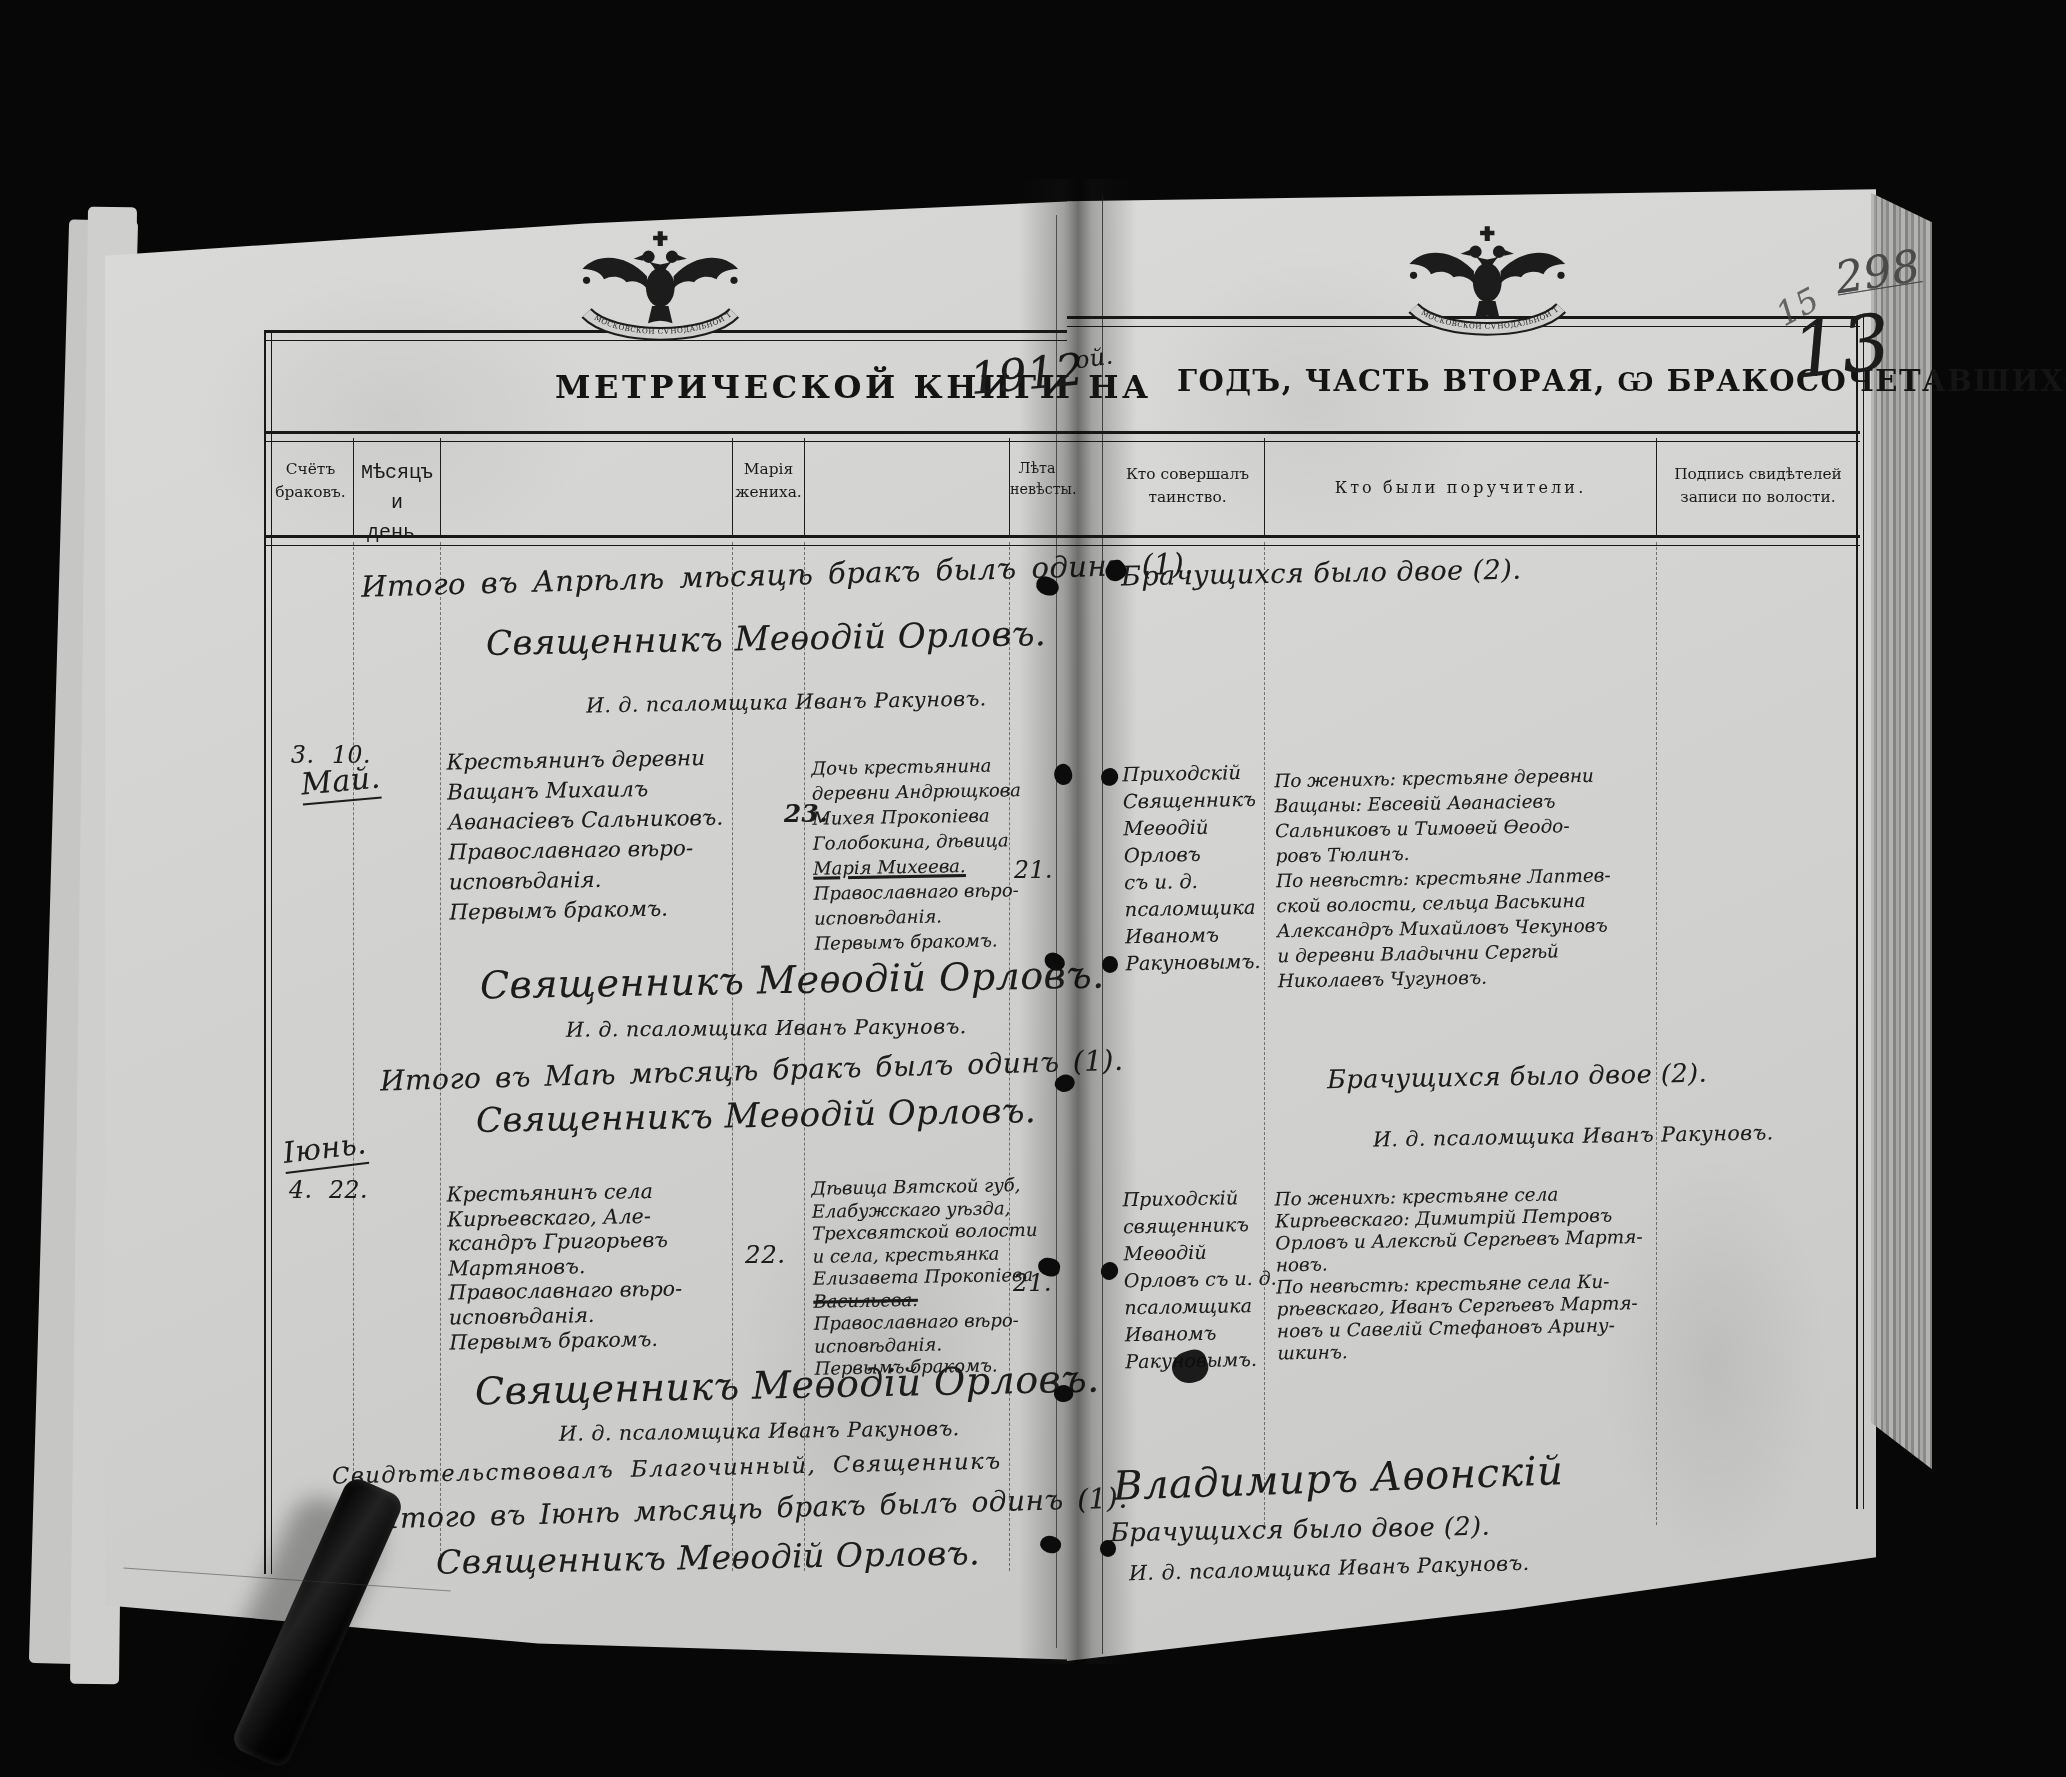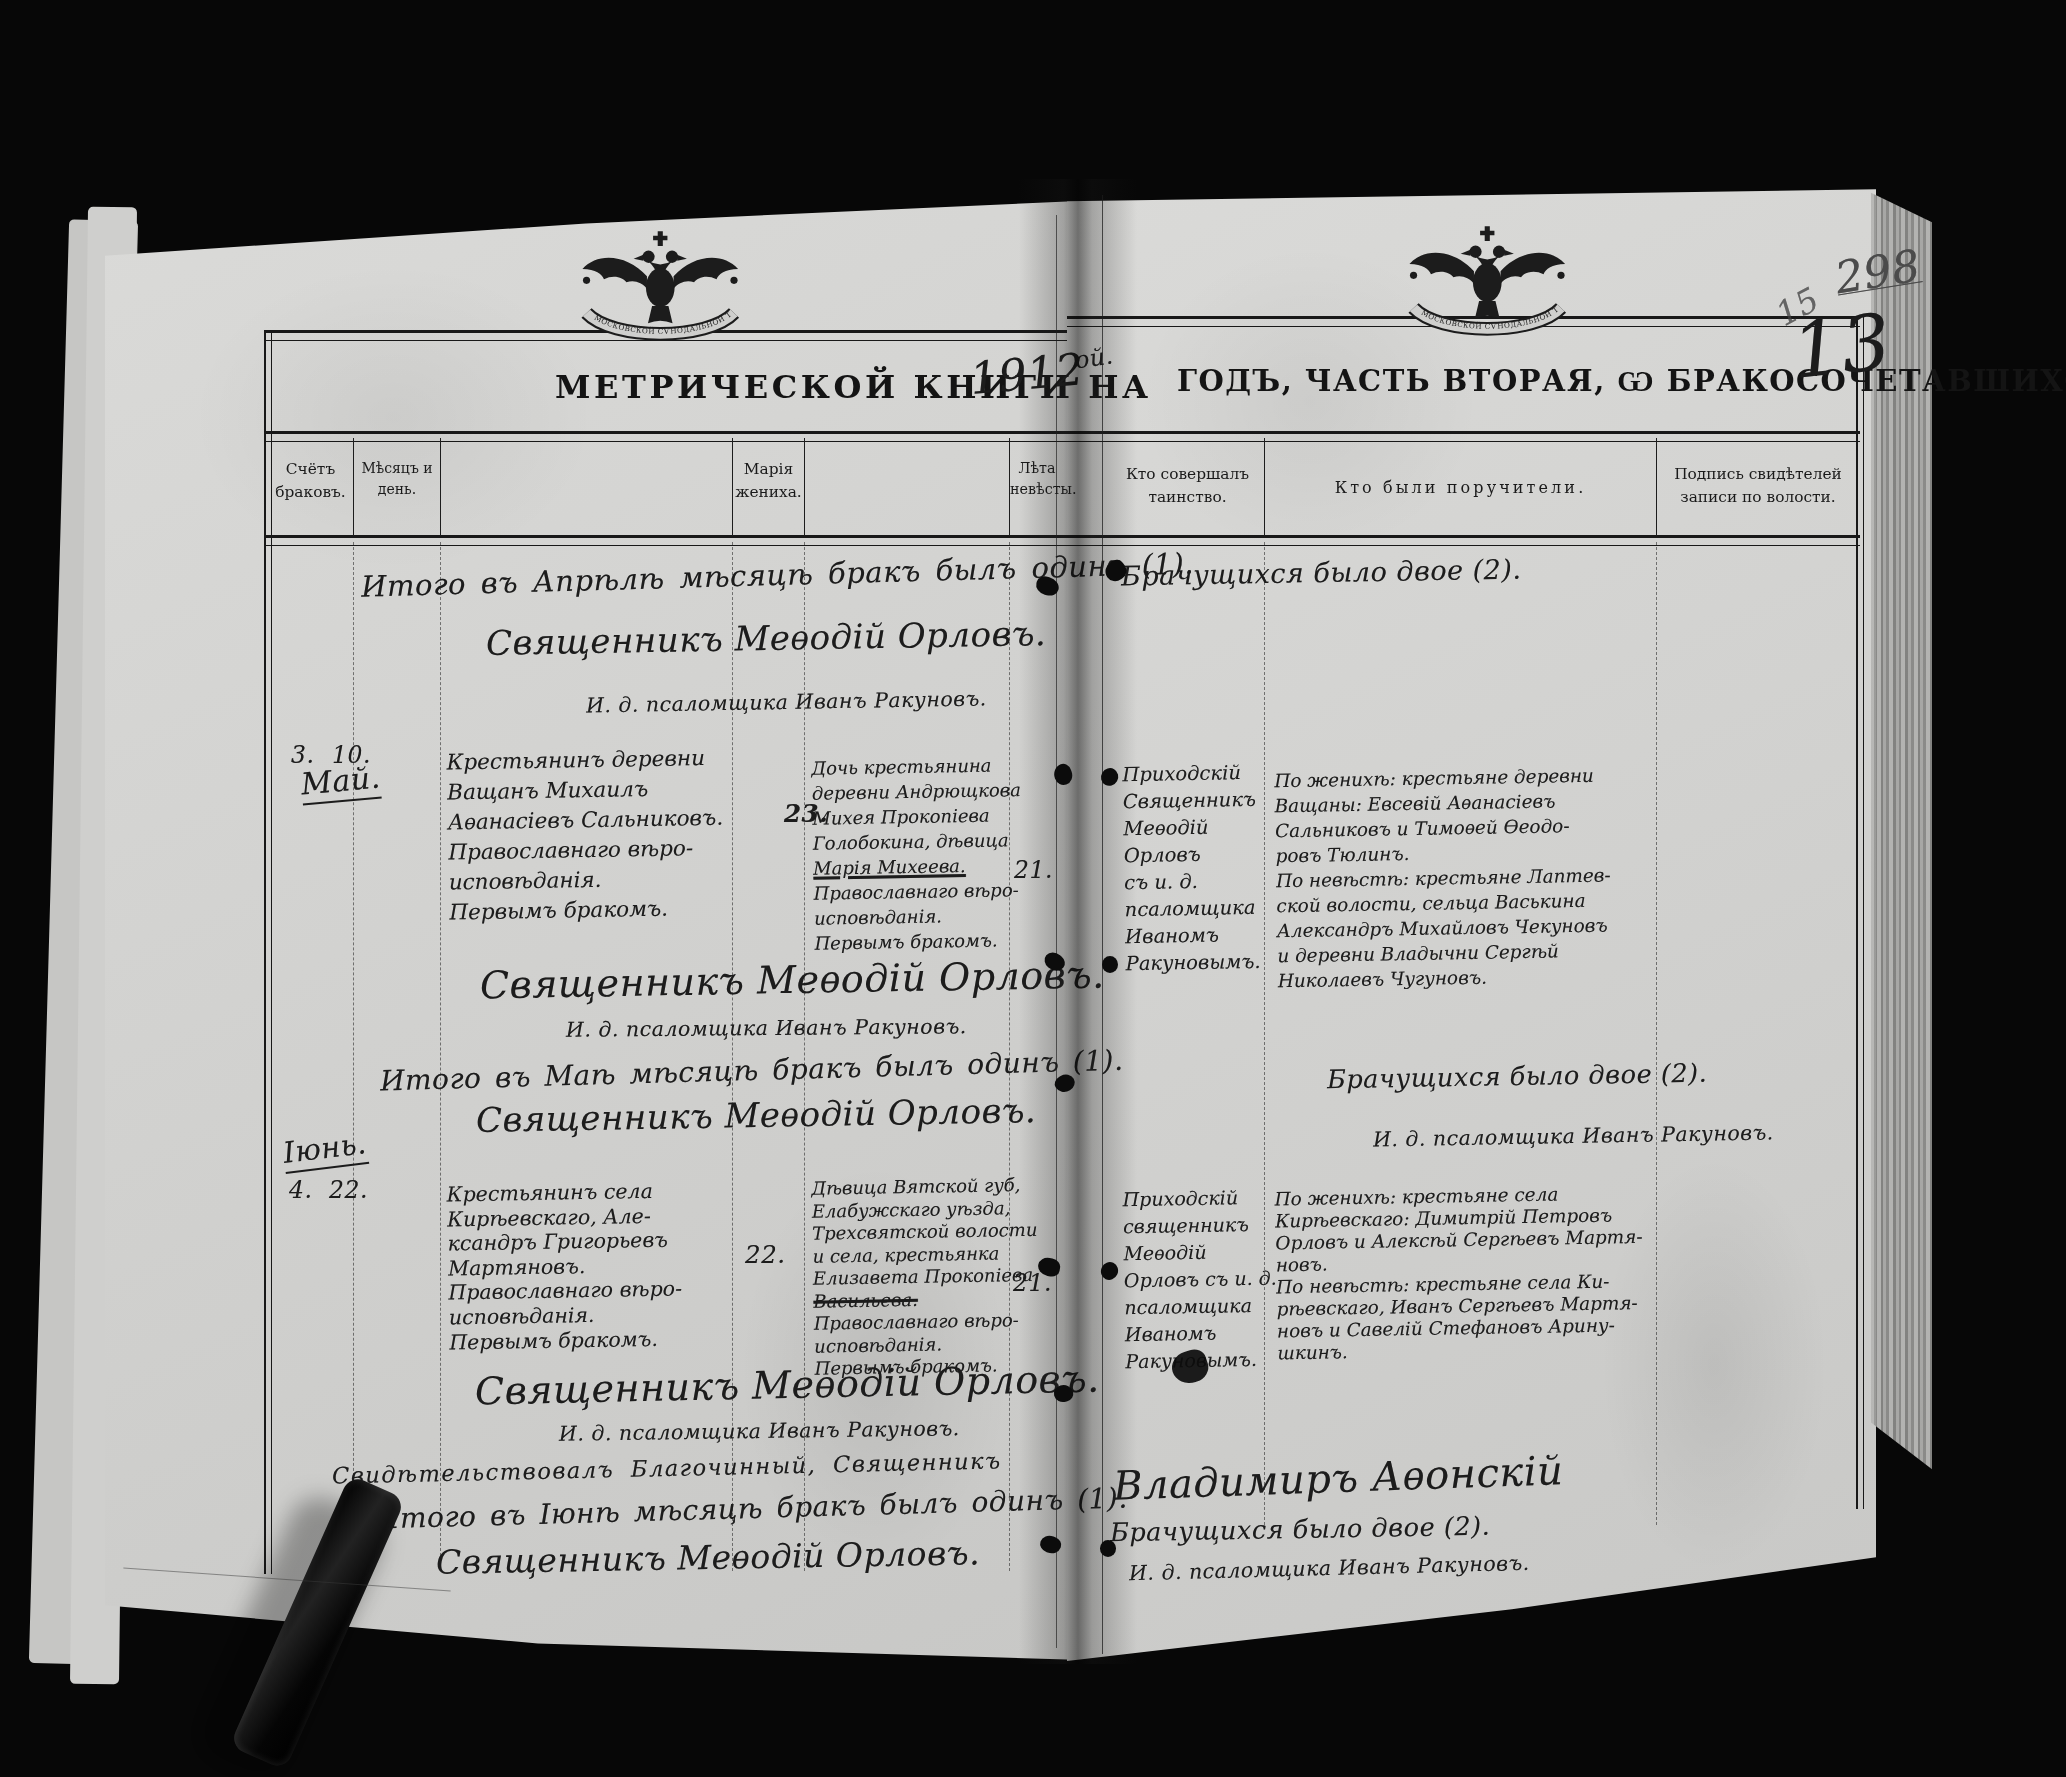--- a/index.html
+++ b/index.html
@@ -110,21 +110,21 @@
       <textPath href="#ribbonR" startOffset="6%">МОСКОВСКОЙ СѴНОДАЛЬНОЙ ТѴПОГРАФІИ</textPath>
     </text>
   </svg>
 
   <div class="title" style="left:555px;top:368px;font-size:32px;letter-spacing:3.6px;">МЕТРИЧЕСКОЙ КНИГИ НА</div>
   <div class="hw" style="left:970px;top:348px;font-size:44px;transform:rotate(-5deg);">1912</div>
   <div class="hw" style="left:1075px;top:344px;font-size:23.5px;transform:rotate(-8deg);">ой.</div>
   <div class="title" style="left:1177px;top:364px;font-size:29px;letter-spacing:1.5px;">ГОДЪ, ЧАСТЬ ВТОРАЯ, Ѡ БРАКОСОЧЕТАВШИХСЯ.</div>
 
   <div class="hdr" style="left:271px;top:458px;width:79px;font-size:15.4px;">Счётъ браковъ.</div>
-  <div class="hdr" style="left:356px;top:458px;width:82px;font-size:14px;">Мѣсяцъ и день.</div>
+  <div class="hdr" style="left:356px;top:458px;width:82px;font-size:20px;font-family:Liberation Mono, monospace;">Мѣсяцъ и день.</div>
   <div class="hdr" style="left:735px;top:458px;width:67px;font-size:15.4px;">Марія жениха.</div>
   <div class="hdr" style="left:1010px;top:458px;width:54px;font-size:14.3px;">Лѣта невѣсты.</div>
   <div class="hdr" style="left:1116px;top:463px;width:143px;font-size:15.4px;">Кто совершалъ таинство.</div>
   <div class="hdr" style="left:1270px;top:476px;width:381px;font-size:16px;letter-spacing:3.1px;">Кто были поручители.</div>
   <div class="hdr" style="left:1666px;top:463px;width:184px;font-size:15.4px;">Подпись свидѣтелей записи по волости.</div>
 
   <div class="hw" style="left:361px;top:558px;font-size:29px;word-spacing:5.1px;transform:rotate(-1.6deg);">Итого въ Апрѣлѣ мѣсяцѣ бракъ былъ одинъ (1).</div>
   <div class="hw" style="left:1121px;top:557px;font-size:27px;transform:rotate(-1deg);">Брачущихся было двое (2).</div>
   <div class="hw" style="left:486px;top:618px;font-size:34px;transform:rotate(-1deg);">Священникъ Меѳодій Орловъ.</div>
   <div class="hw" style="left:586px;top:690px;font-size:20.5px;transform:rotate(-1deg);">И. д. псаломщика Иванъ Ракуновъ.</div>

